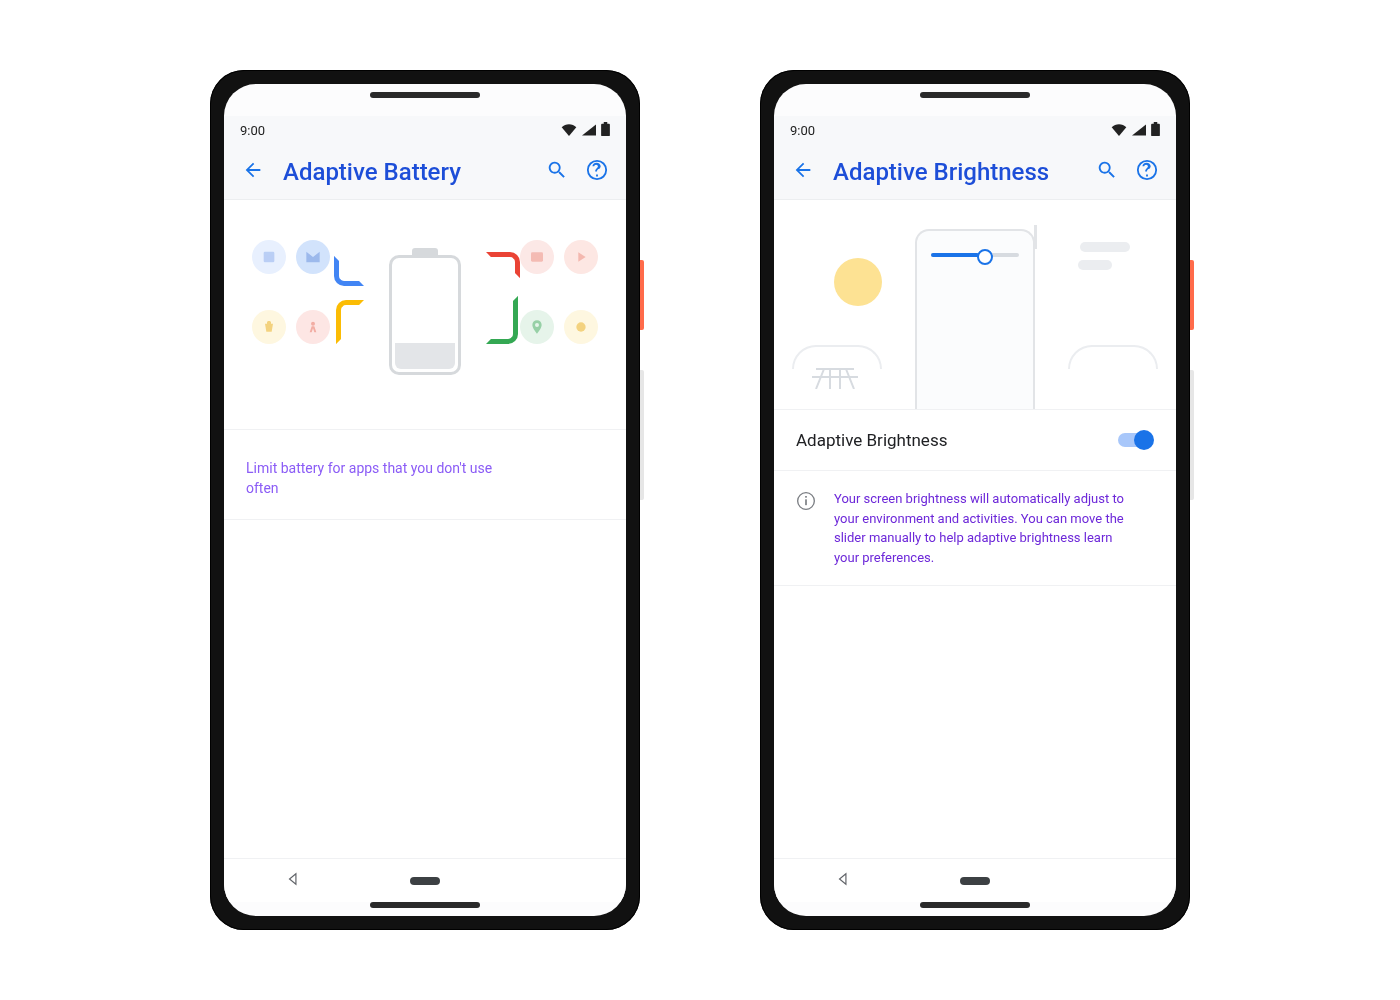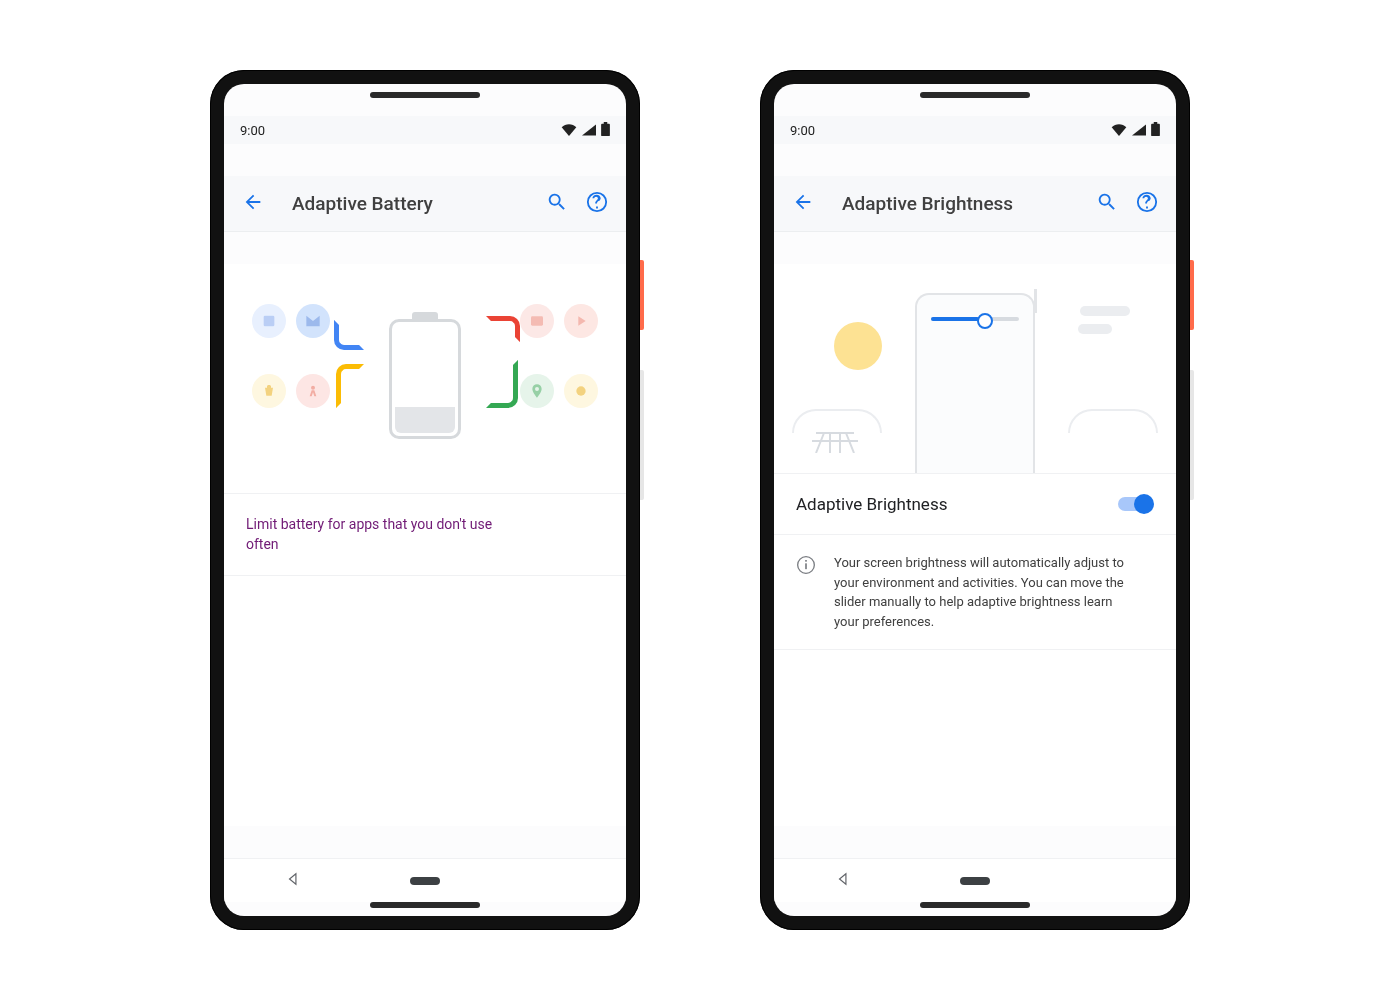--- a/index.html
+++ b/index.html
@@ -48,28 +48,27 @@
     top: 300px;
     width: 4px;
     height: 130px;
     background: #e6e6e6;
     border-radius: 0 2px 2px 0;
   }
   .screen {
     width: 100%;
     height: 100%;
     background: #fcfcfd;
-    border-radius: 20px;
+    border-radius: 32px;
     overflow: hidden;
     display: flex;
     flex-direction: column;
     margin-top: 0;
     padding-top: 32px;
     padding-bottom: 14px;
-    gap: 32px;
   }
   .status-bar {
     height: 28px;
     background: #f7f8fa;
     display: flex;
     justify-content: space-between;
     align-items: center;
     padding: 0 16px;
     font-size: 13px;
     color: #222;
@@ -78,45 +77,46 @@
   .app-bar {
     height: 56px;
     background: #f7f8fa;
     display: flex;
     align-items: center;
     padding: 0 12px;
     border-bottom: 1px solid #eceef0;
   }
   .app-bar .back { color: #1a73e8; padding: 6px; cursor: pointer; }
   .app-bar .title {
-    color: #404040;
-    font-size: 19px;
+    color: #1d4ed8;
+    font-size: 24px;
     font-weight: 500;
-    margin-left: 22px;
+    margin-left: 13px;
     flex: 1;
   }
   .app-bar .action { color: #1a73e8; padding: 6px; margin-left: 6px; cursor: pointer; }
   .content { flex: 1; background: #fff; overflow: hidden; }
   .hero { height: 230px; border-bottom: 1px solid #f0f1f3; position: relative; }
   .setting-row {
     padding: 20px 22px;
     border-bottom: 1px solid #f0f1f3;
   }
   .setting-row .row-top {
     display: flex;
     align-items: center;
     justify-content: space-between;
   }
   .setting-row .row-title {
     font-size: 17px;
     color: #202124;
   }
   .setting-row .row-sub {
     font-size: 14px;
-    color: #701a75;
+    color: #8b5cf6;
+    margin-top: 8px;
     max-width: 280px;
     line-height: 1.45;
   }
   .toggle {
     width: 36px;
     height: 20px;
     position: relative;
     cursor: pointer;
   }
   .toggle .track {
@@ -135,21 +135,21 @@
   }
   .info-row {
     display: flex;
     padding: 18px 22px;
     gap: 18px;
     border-bottom: 1px solid #f0f1f3;
   }
   .info-row .info-icon { color: #7a7d82; flex-shrink: 0; margin-top: 2px; }
   .info-row .info-text {
     font-size: 13px;
-    color: #404040;
+    color: #6d28d9;
     line-height: 1.5;
     max-width: 290px;
   }
   .nav-bar {
     height: 44px;
     border-top: 1px solid #f0f1f3;
     display: flex;
     align-items: center;
     justify-content: center;
     gap: 110px;

